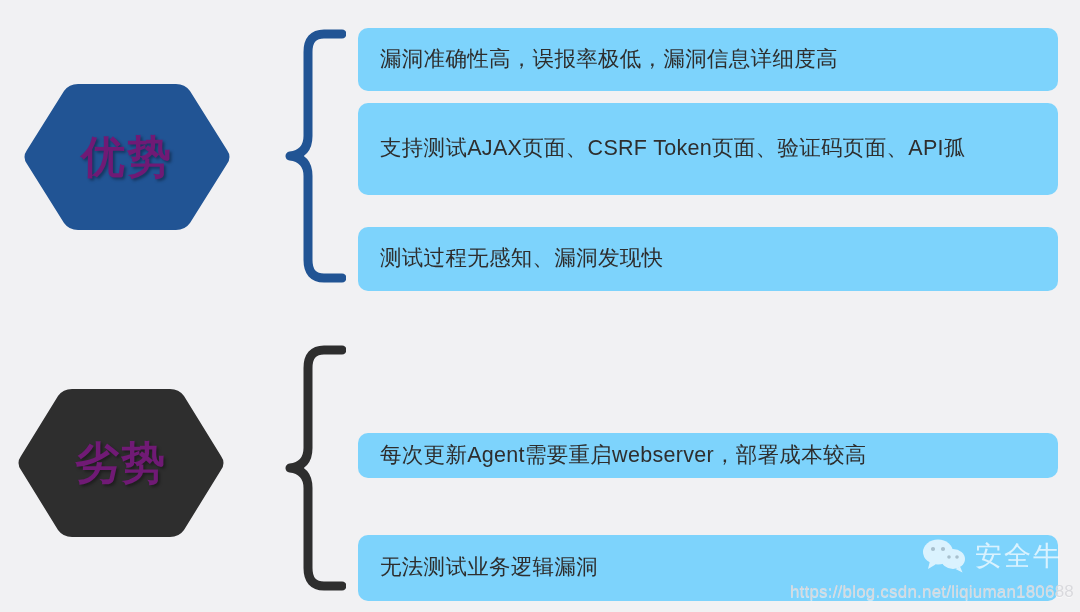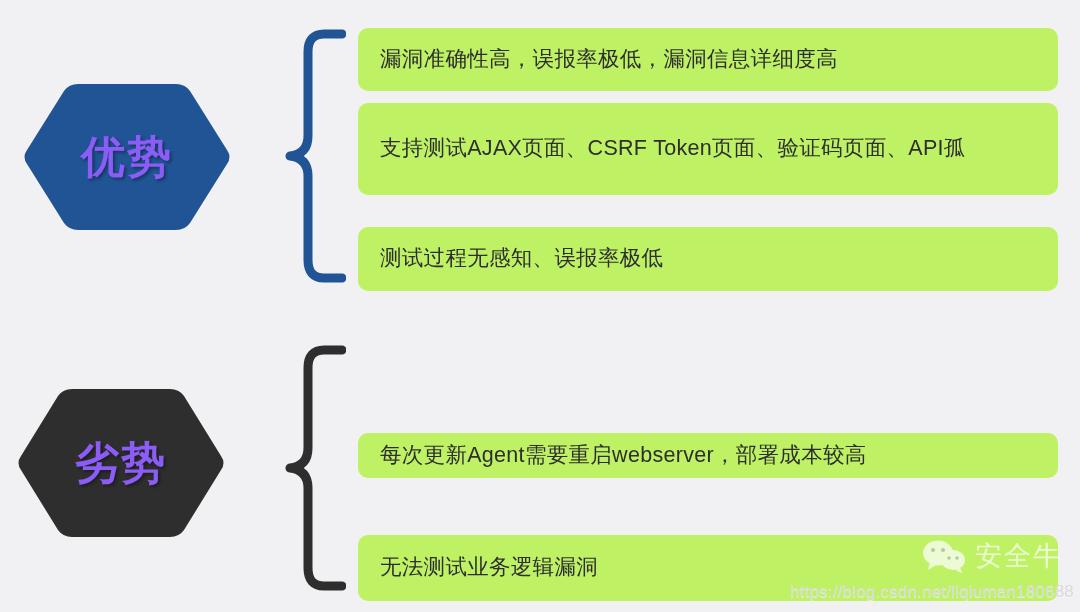--- a/index.html
+++ b/index.html
@@ -31,21 +31,21 @@
   }
   .hex-label {
     position: absolute;
     left: 0;
     top: 0;
     width: 100%;
     height: 100%;
     display: flex;
     align-items: center;
     justify-content: center;
-    color: #8b5cf6;
+    color: #701a75;
     font-weight: bold;
     font-size: 44px;
     letter-spacing: 2px;
     text-shadow: 2px 2px 3px rgba(0,0,0,0.35);
     pointer-events: none;
   }
   #hex-advantage { left: 22px; top: 82px; width: 210px; height: 150px; }
   #hex-disadvantage { left: 16px; top: 387px; width: 210px; height: 152px; }
 
   
@@ -54,21 +54,21 @@
   }
   .brace svg { display: block; }
   #brace-advantage { left: 268px; top: 28px; width: 78px; height: 256px; }
   #brace-disadvantage { left: 268px; top: 344px; width: 78px; height: 248px; }
 
   
   .item-box {
     position: absolute;
     left: 358px;
     width: 700px;
-    background: #bef264;
+    background: #7dd3fc;
     border-radius: 10px;
     box-sizing: border-box;
     padding: 0 22px;
     display: flex;
     flex-direction: column;
     justify-content: center;
     color: #2e2e2e;
     font-size: 21.5px;
     line-height: 1.55;
     letter-spacing: 0.3px;
@@ -82,21 +82,21 @@
   #box-4 { top: 311px; height: 92px; }
   #box-5 { top: 433px; height: 45px; }
   #box-6 { top: 535px; height: 66px; }
 
   
   #watermark {
     position: absolute;
     right: 18px;
     top: 538px;
     display: flex;
-    align-items: flex-end;
+    align-items: center;
     gap: 9px;
     opacity: 0.72;
     pointer-events: none;
   }
   #watermark .wm-text {
     font-size: 27px;
     color: #ffffff;
     letter-spacing: 2px;
     font-family: "DejaVu Sans", sans-serif;
   }
@@ -148,21 +148,21 @@
 
   <div class="item-box" id="box-1">
     <span class="line">漏洞准确性高，误报率极低，漏洞信息详细度高</span>
   </div>
 
   <div class="item-box" id="box-2">
     <span class="line">支持测试AJAX页面、CSRF Token页面、验证码页面、API孤</span>
   </div>
 
   <div class="item-box" id="box-3">
-    <span class="line">测试过程无感知、误报率极低</span>
+    <span class="line">测试过程无感知、漏洞发现快</span>
   </div>
 
 
   <div class="item-box" id="box-5">
     <span class="line">每次更新Agent需要重启webserver，部署成本较高</span>
   </div>
 
   <div class="item-box" id="box-6">
     <span class="line">无法测试业务逻辑漏洞</span>
   </div>

